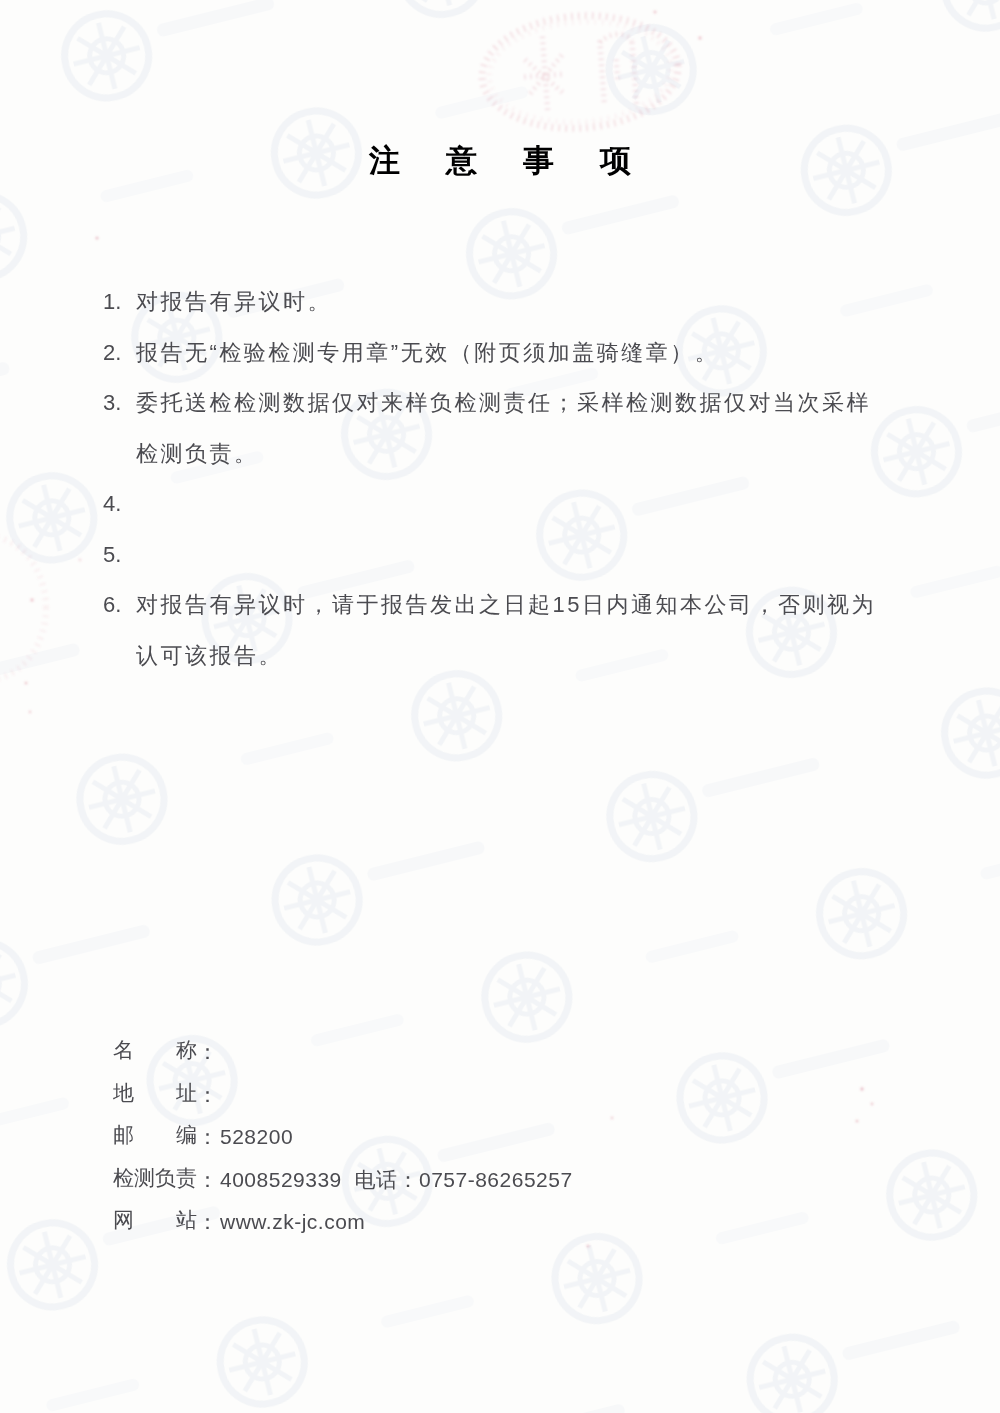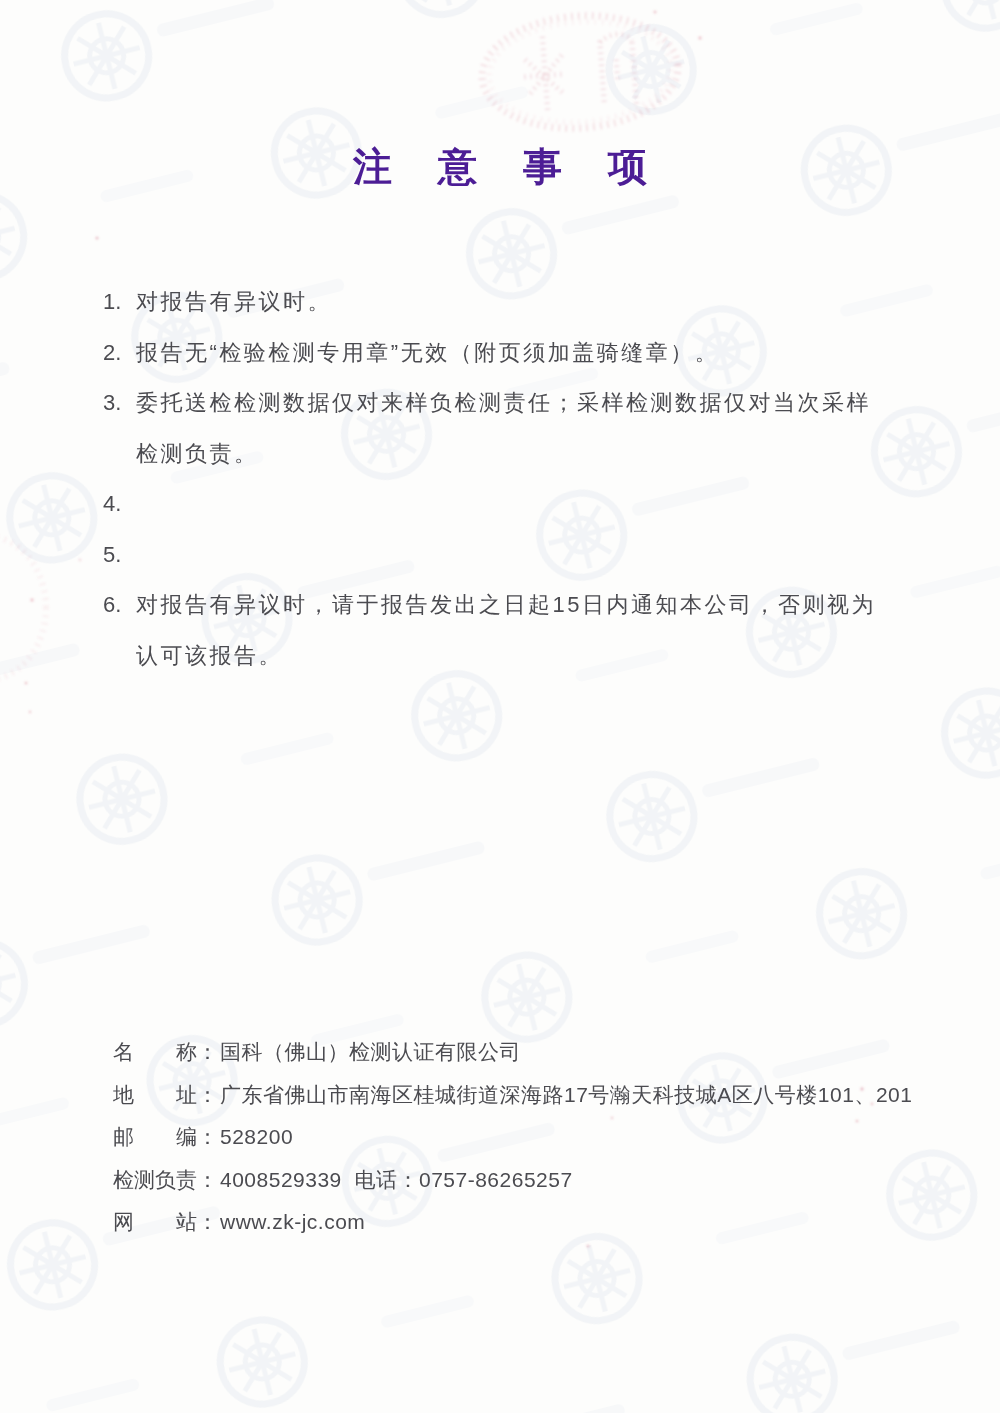--- a/index.html
+++ b/index.html
@@ -14,23 +14,23 @@
   }
   .layer { position:absolute; left:0; top:0; pointer-events:none; }
 
   
   .title-wrap {
     position:absolute; top:140px; left:0; width:1000px;
     text-align:center;
   }
   .title-text {
     display:inline-block;
-    font-size:39px; font-weight:bold;
+    font-size:31px; font-weight:bold;
     letter-spacing:46px; margin-right:-46px;
-    color:#4c1d95;
+    color:#000000;
   }
 
   
   .notices {
     position:absolute; left:103px; top:277px; width:845px;
     font-size:22px; line-height:50.5px; letter-spacing:2.5px;
     color:#4b4b50;
   }
   .notice-item { display:flex; align-items:flex-start; }
   .notice-num { flex:none; width:33px; letter-spacing:0; }
@@ -38,21 +38,21 @@
 
   
   .contact {
     position:absolute; left:113px; top:1031px; width:820px;
     font-size:21px; line-height:42.5px;
     color:#4b4b50;
   }
   .contact-row { display:flex; }
   .contact-label {
     flex:none; width:84px;
-    text-align:justify; text-align-last:justify;
+    text-align:justify; text-align-last:justify;font-family:Liberation Mono, monospace;
   }
   .contact-colon { flex:none; }
   .contact-value { white-space:pre; letter-spacing:0.5px; margin-left:2px; }
 </style>
 </head>
 <body>
 
 <div class="page">
 
   <svg class="layer" width="1000" height="1413" aria-hidden="true">
@@ -142,26 +142,24 @@
       <span class="notice-num">6.</span>
       <span class="notice-text">对报告有异议时，请于报告发出之日起15日内通知本公司，否则视为
 认可该报告。</span>
     </div>
   </div>
 
   <div class="contact">
     <div class="contact-row">
       <span class="contact-label">名称</span>
       <span class="contact-colon">：</span>
-      <span class="contact-value">国科（佛山）检测认证有限公司</span>
     </div>
     <div class="contact-row">
       <span class="contact-label">地址</span>
       <span class="contact-colon">：</span>
-      <span class="contact-value">广东省佛山市南海区桂城街道深海路17号瀚天科技城A区八号楼101、201</span>
     </div>
     <div class="contact-row">
       <span class="contact-label">邮编</span>
       <span class="contact-colon">：</span>
       <span class="contact-value">528200</span>
     </div>
     <div class="contact-row">
       <span class="contact-label">检测负责</span>
       <span class="contact-colon">：</span>
       <span class="contact-value">4008529339  电话：0757-86265257</span>

